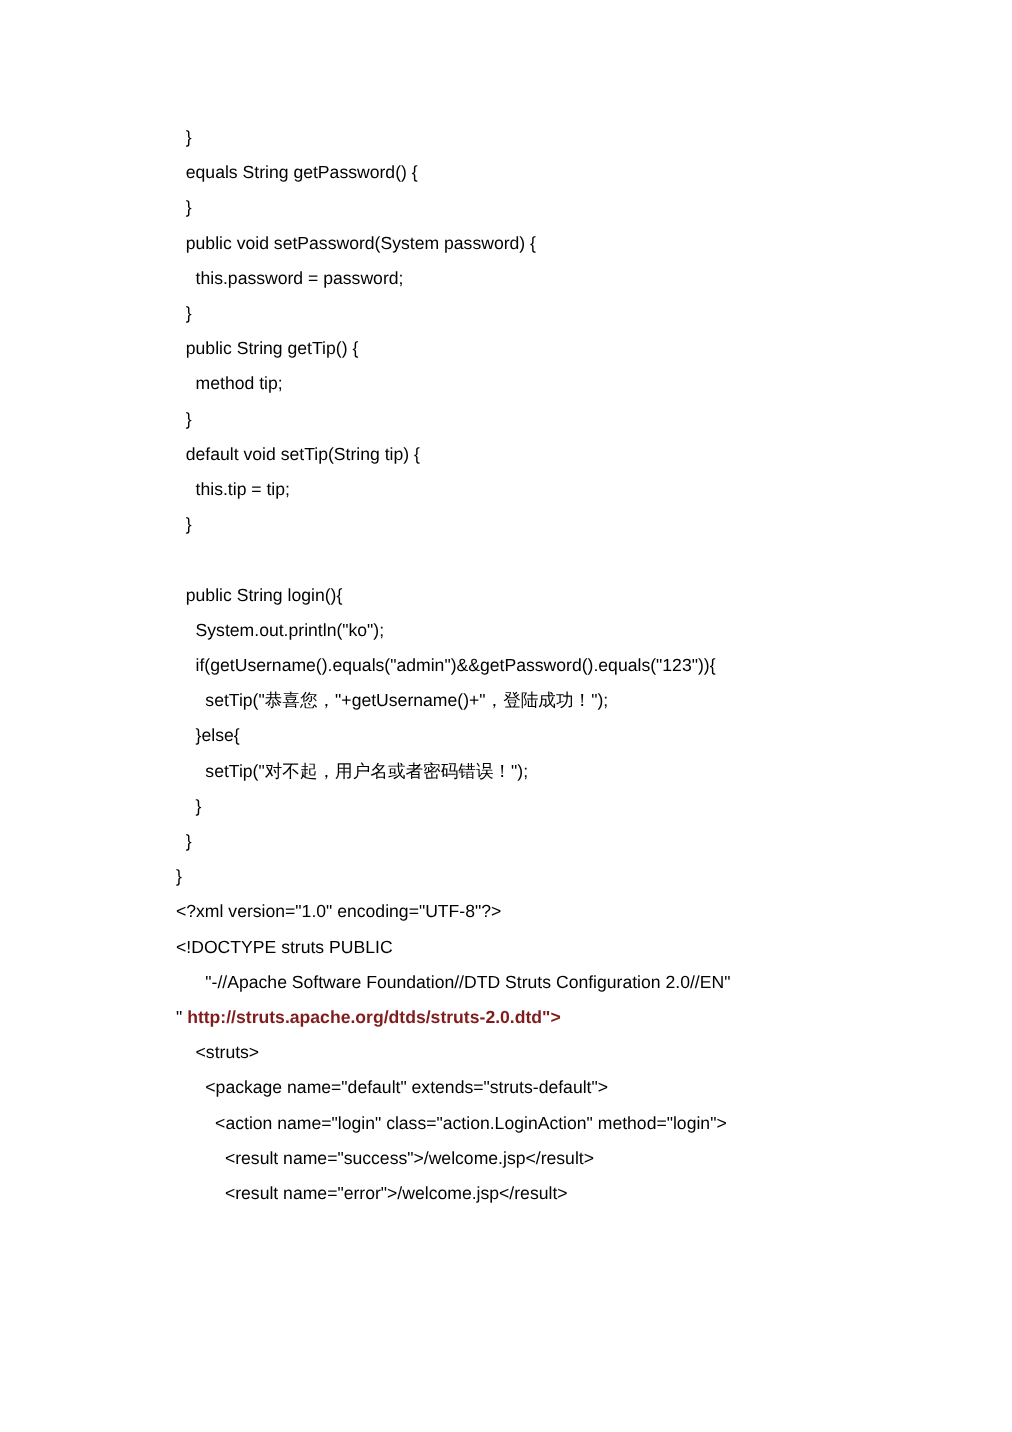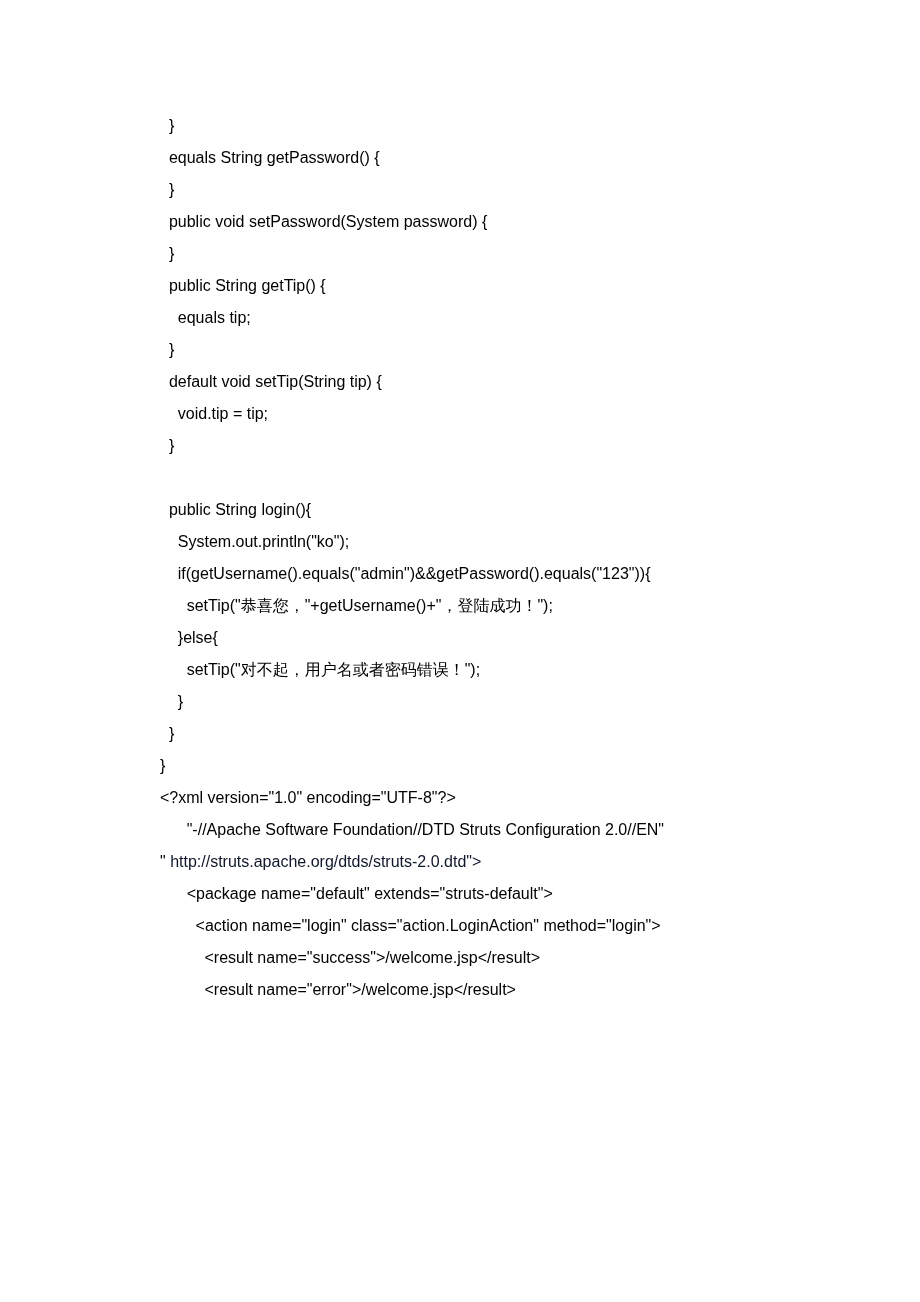--- a/index.html
+++ b/index.html
@@ -15,50 +15,54 @@
     width: 920px;
     min-height: 1302px;
     box-sizing: border-box;
     padding: 110px 160px 100px 160px;
   }
   .code-line {
     white-space: pre;
     font-family: Arial, "Microsoft YaHei", sans-serif;
   }
   .link {
-    color: #0f172a;
+    color: #7f1d1d;
+    font-weight: bold;
   }
 </style>
 </head>
 <body>
 
 <div class="page">
   <div id="lines-container">
       <div class="code-line">  }</div>
       <div class="code-line">  equals String getPassword() {</div>
       <div class="code-line">  }</div>
       <div class="code-line">  public void setPassword(System password) {</div>
+      <div class="code-line">    this.password = password;</div>
       <div class="code-line">  }</div>
       <div class="code-line">  public String getTip() {</div>
-      <div class="code-line">    equals tip;</div>
+      <div class="code-line">    method tip;</div>
       <div class="code-line">  }</div>
       <div class="code-line">  default void setTip(String tip) {</div>
-      <div class="code-line">    void.tip = tip;</div>
+      <div class="code-line">    this.tip = tip;</div>
       <div class="code-line">  }</div>
       <div class="code-line">&nbsp;</div>
       <div class="code-line">  public String login(){</div>
       <div class="code-line">    System.out.println("ko");</div>
       <div class="code-line">    if(getUsername().equals("admin")&amp;&amp;getPassword().equals("123")){</div>
       <div class="code-line">      setTip("恭喜您，"+getUsername()+"，登陆成功！");</div>
       <div class="code-line">    }else{</div>
       <div class="code-line">      setTip("对不起，用户名或者密码错误！");</div>
       <div class="code-line">    }</div>
       <div class="code-line">  }</div>
       <div class="code-line">}</div>
       <div class="code-line">&lt;?xml version="1.0" encoding="UTF-8"?&gt;</div>
+      <div class="code-line">&lt;!DOCTYPE struts PUBLIC</div>
       <div class="code-line">      "-//Apache Software Foundation//DTD Struts Configuration 2.0//EN"</div>
       <div class="code-line">" <span class="link">http://struts.apache.org/dtds/struts-2.0.dtd"&gt;</span></div>
+      <div class="code-line">    &lt;struts&gt;</div>
       <div class="code-line">      &lt;package name="default" extends="struts-default"&gt;</div>
       <div class="code-line">        &lt;action name="login" class="action.LoginAction" method="login"&gt;</div>
       <div class="code-line">          &lt;result name="success"&gt;/welcome.jsp&lt;/result&gt;</div>
       <div class="code-line">          &lt;result name="error"&gt;/welcome.jsp&lt;/result&gt;</div>
     </div>
 </div>
 
 </body></html>

